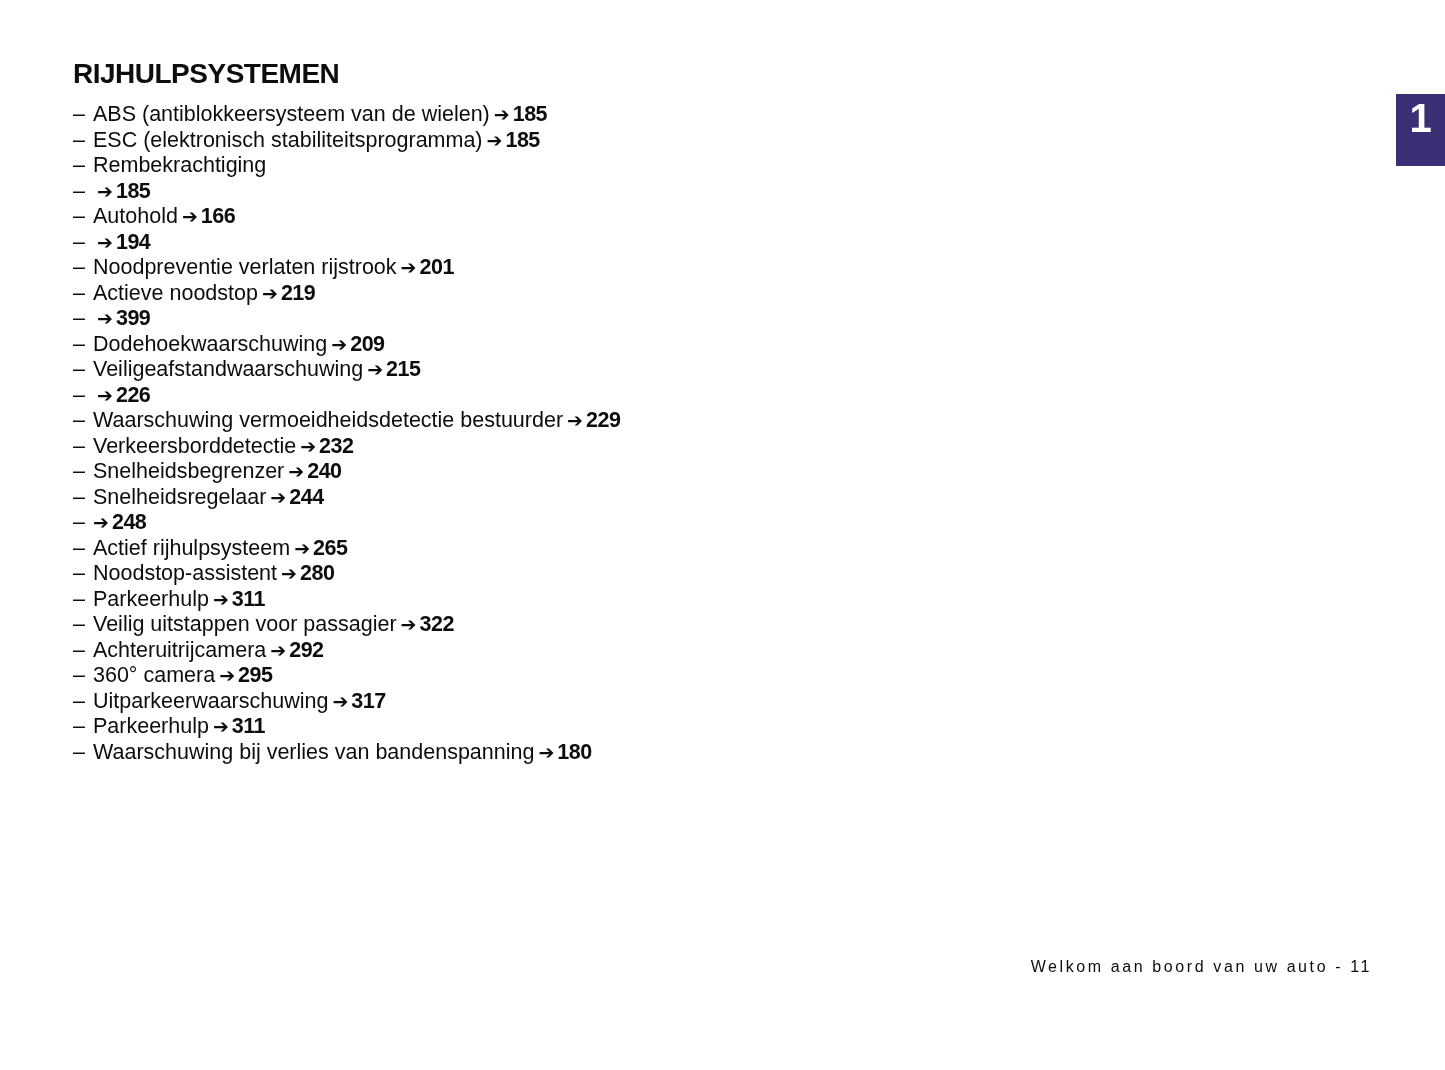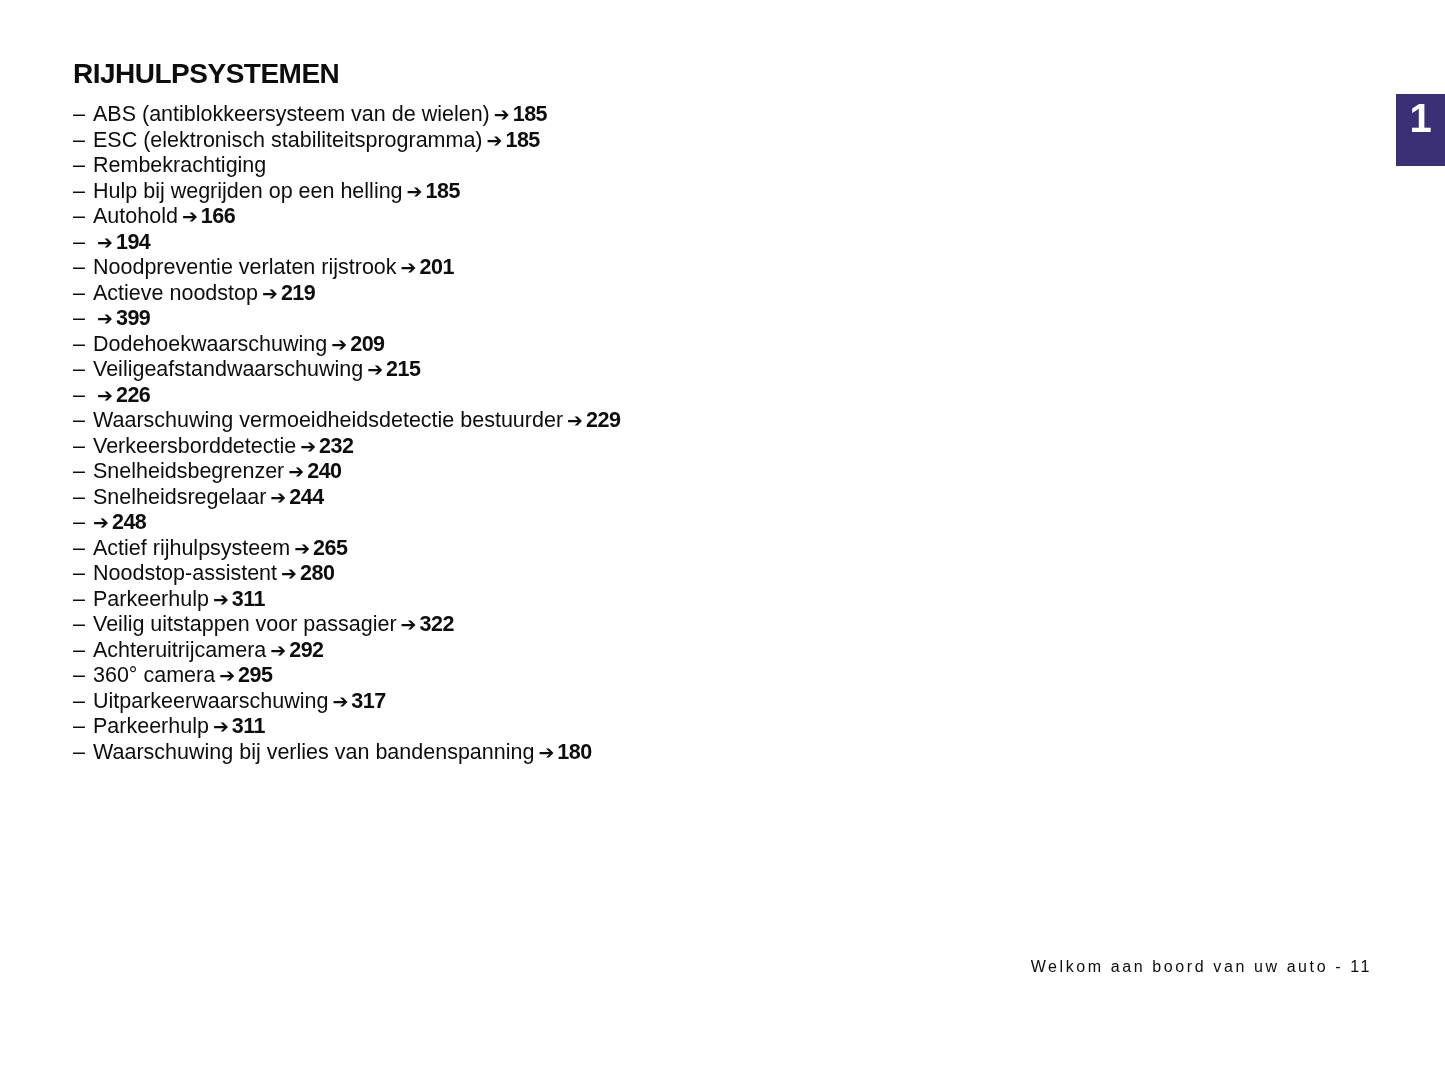--- a/index.html
+++ b/index.html
@@ -54,21 +54,20 @@
       <span class="txt">ESC (elektronisch stabiliteitsprogramma)</span>
       <span class="arrow">➔</span>
       <span class="page">185</span>
     </li>
     <li>
       <span class="dash">–</span>
       <span class="txt">Rembekrachtiging</span>
     </li>
     <li>
       <span class="dash">–</span>
-      <span class="txt">Hulp bij wegrijden op een helling</span>
       <span class="arrow">➔</span>
       <span class="page">185</span>
     </li>
     <li>
       <span class="dash">–</span>
       <span class="txt">Autohold</span>
       <span class="arrow">➔</span>
       <span class="page">166</span>
     </li>
     <li>

